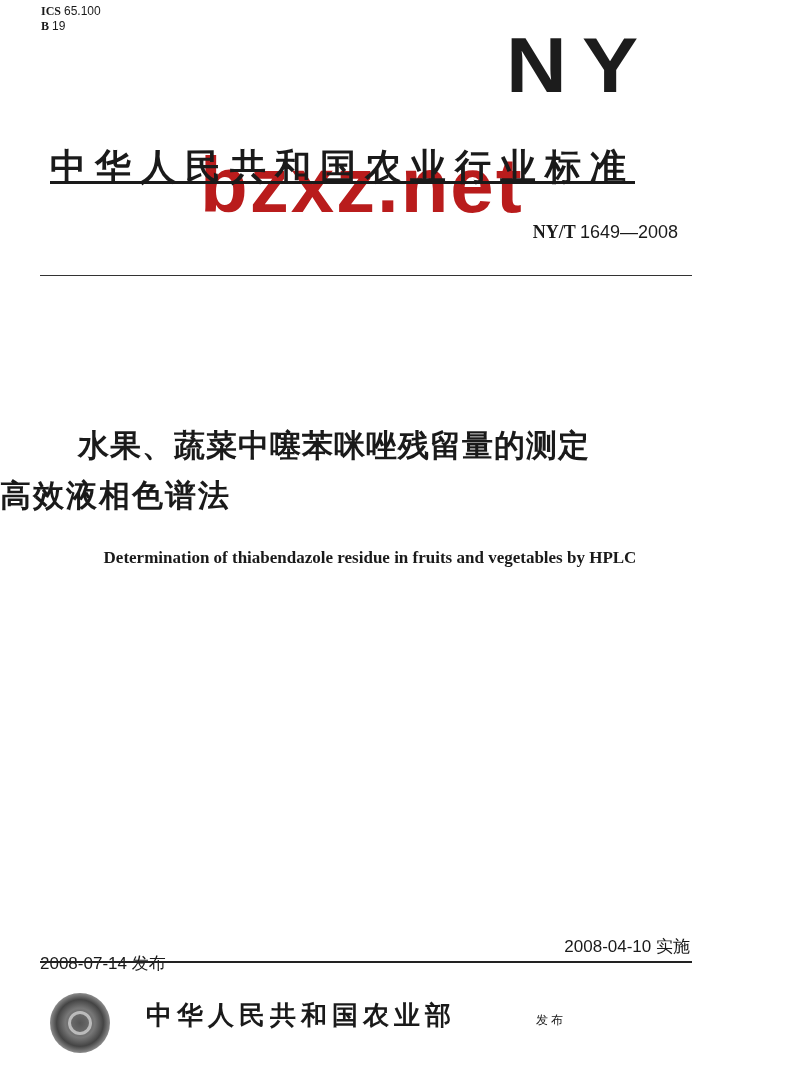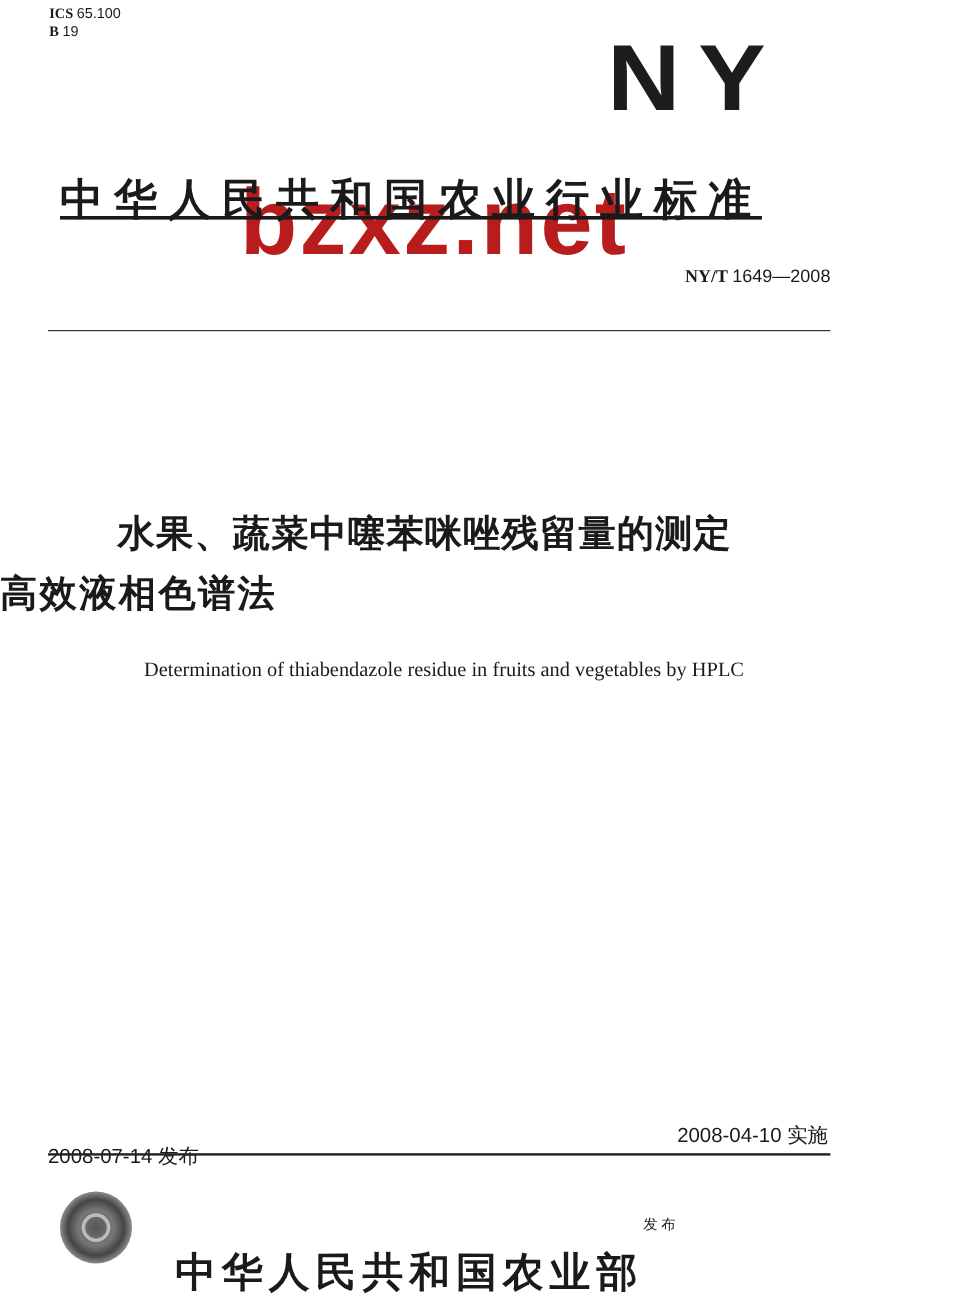--- a/index.html
+++ b/index.html
@@ -6,33 +6,33 @@
   body {
     width: 800px; height: 1089px; background: #ffffff; position: relative; overflow: hidden;
     font-family: "DejaVu Sans", sans-serif; color: #1a1a1a;
   }
   .abs { position: absolute; }
   .ics { left: 41px; top: 4px; font-family: "Liberation Serif", serif; font-size: 12px; line-height: 15px; font-weight: bold; }
   .ics span.num { font-family: "Liberation Sans", sans-serif; font-weight: normal; }
   .ny-logo { left: 506px; top: 26px; font-family: "Liberation Sans", sans-serif; font-weight: 900; font-size: 78px; line-height: 1; letter-spacing: 14px; color: #1c1c1c; transform: scaleX(1.08); transform-origin: left top; }
   .watermark { left: 200px; top: 140px; font-family: "Liberation Sans", sans-serif; font-weight: bold; font-size: 78px; color: #b91c1c; letter-spacing: 2px; z-index: 0; }
   .std-title { left: 50px; top: 147px; font-size: 36px; line-height: 40px; letter-spacing: 9px; font-weight: bold; color: #1a1a1a; z-index: 1; white-space: nowrap; text-decoration: underline; }
-  .std-code { right: 108px; top: 222px; font-family: "Liberation Serif", serif; font-size: 15px; font-weight: bold; }
+  .std-code { right: 122px; top: 222px; font-family: "Liberation Serif", serif; font-size: 18px; font-weight: bold; }
   .std-code .year { font-family: "Liberation Sans", sans-serif; font-weight: normal; }
   .hr-top { left: 40px; width: 652px; top: 275px; height: 1px; background: #333; }
-  .cn-title1 { left: 78px; top: 427px; font-size: 31px; line-height: 36px; letter-spacing: 1px; white-space: nowrap; font-weight: bold; margin-left: 20px; }
+  .cn-title1 { left: 78px; top: 427px; font-size: 31px; line-height: 36px; letter-spacing: 1px; white-space: nowrap; font-weight: bold; }
   .cn-title2 { left: 0; width: 740px; top: 477px; text-align: left; font-size: 31px; line-height: 36px; letter-spacing: 2px; font-weight: bold; }
-  .en-title { left: 0; width: 740px; top: 548px; text-align: center; font-family: "Liberation Serif", serif; font-weight: normal; font-size: 17px; }
+  .en-title { left: 0; width: 740px; top: 548px; text-align: center; font-family: "Liberation Serif", serif; font-weight: bold; font-size: 17px; }
   .date-left { left: 40px; top: 935px; font-family: "Liberation Sans", sans-serif; font-size: 17px; margin-top: 17px; }
   .date-right { right: 110px; top: 935px; font-family: "Liberation Sans", sans-serif; font-size: 17px; }
   .hr-bottom { left: 40px; width: 652px; top: 961px; height: 2px; background: #222; }
   .emblem { left: 50px; top: 993px; width: 60px; height: 60px; border-radius: 50%;
     background: radial-gradient(circle at 50% 50%, #555 0, #777 35%, #444 55%, #888 70%, #333 85%, #aaa 100%); }
   .emblem .inner { position: absolute; left: 18px; top: 18px; width: 24px; height: 24px; border-radius: 50%; border: 3px solid #ddd; box-sizing: border-box; opacity: 0.7; }
-  .ministry { left: 146px; top: 998px; font-family: "DejaVu Serif", serif; font-weight: bold; font-size: 34px; letter-spacing: 5px; white-space: nowrap; margin-top: 40px; }
+  .ministry { left: 146px; top: 998px; font-family: "DejaVu Serif", serif; font-weight: bold; font-size: 26px; letter-spacing: 5px; white-space: nowrap; }
   .publish { left: 536px; top: 1012px; font-size: 12px; letter-spacing: 3px; }
 </style>
 </head>
 <body>
 
 <div class="abs ics">
   <div><span>ICS</span> <span class="num">65.100</span></div>
   <div><span>B</span> <span class="num">19</span></div>
 </div>
 

